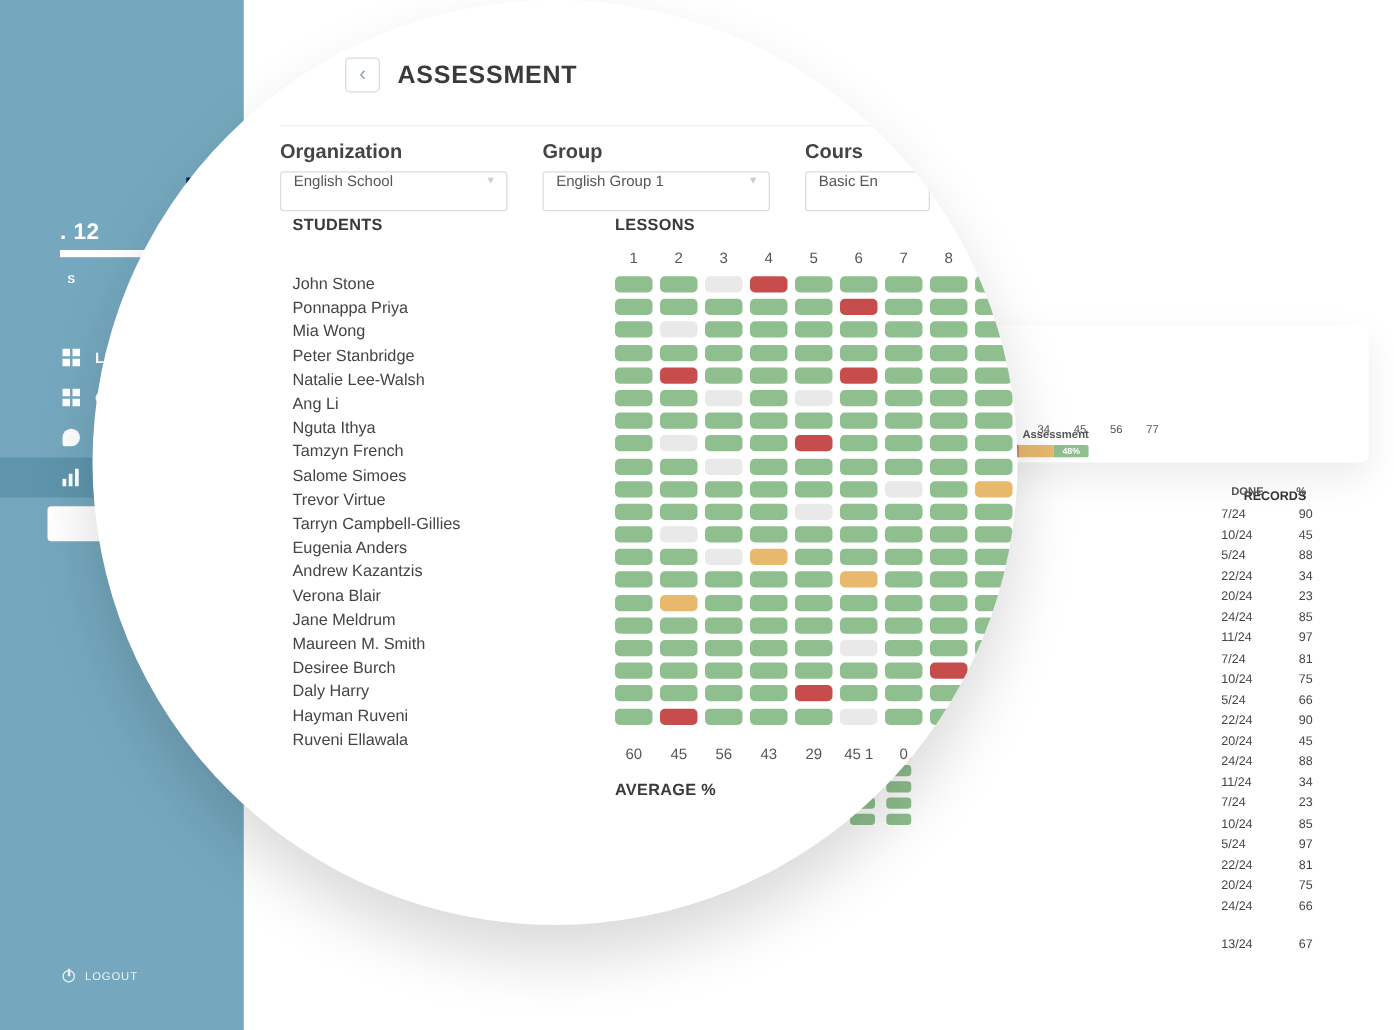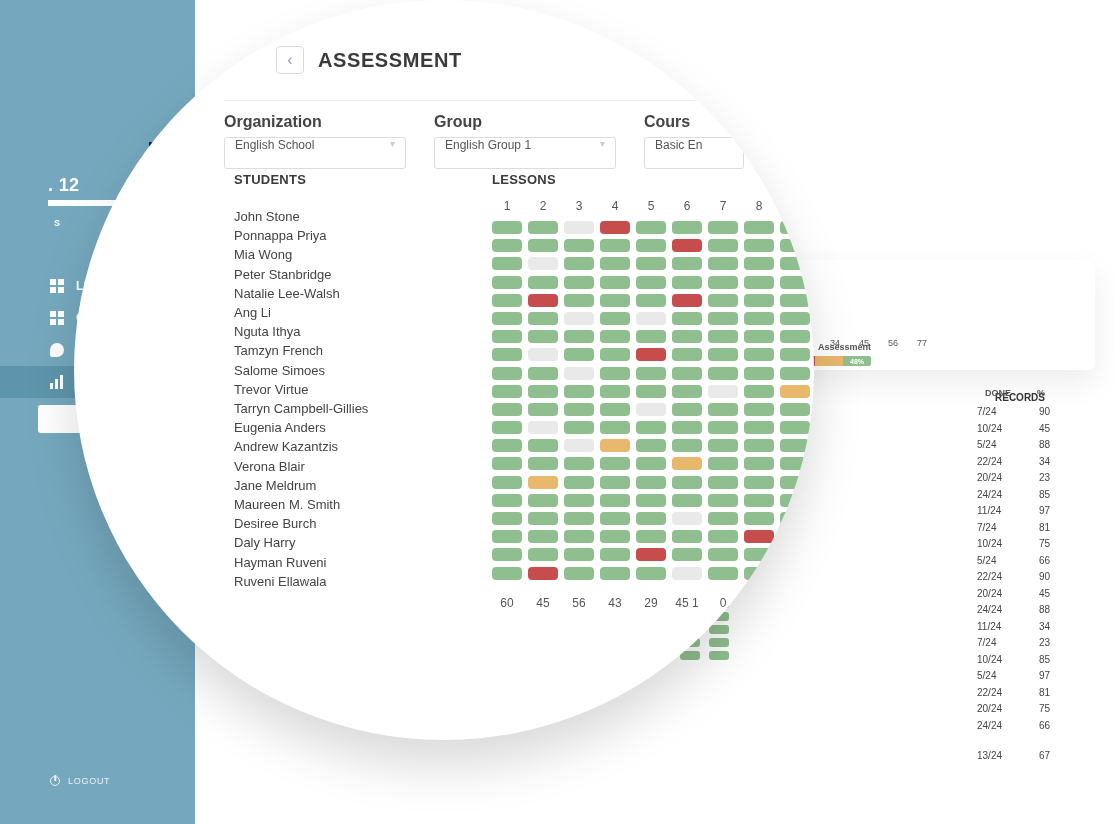--- a/index.html
+++ b/index.html
@@ -191,21 +191,21 @@
     font-size:12px; color:#555;
     display:flex; align-items:flex-start; justify-content:space-between;
     min-width:182px;
   }
   .zoom .fsel .chev { color:#ccc; font-size:10px; margin-left:10px; }
 
   .zoom .content {
     position:absolute; left:160px; top:172px; right:20px; bottom:30px;
   }
   .zoom .col-students { position:absolute; left:0; top:0; width:180px; }
-  .zoom .col-students h4 { font-size:13px; font-weight:800; color:#3a3a3a; margin:0 0 20px; letter-spacing:.02em;}
+  .zoom .col-students h4 { font-size:13px; font-weight:800; color:#3a3a3a; margin:0 0 30px; letter-spacing:.02em;}
   .zoom .col-students .sname { font-size:13px; color:#444; line-height:19.2px; }
 
   .zoom .col-lessons { position:absolute; left:258px; top:0; }
   .zoom .col-lessons h4 { font-size:13px; font-weight:800; color:#3a3a3a; margin:0 0 12px; letter-spacing:.02em;}
   .zoom .lnum-row { display:flex; gap:6px; margin-bottom:8px; }
   .zoom .lnum-row span { width:30px; text-align:center; font-size:12px; color:#555; }
   .zoom .zrow { display:flex; gap:6px; margin-bottom:5.2px; }
   .zoom .zcell { width:30px; height:13px; border-radius:4px; }
 
   .zoom .avg-nums { display:flex; gap:6px; margin-top:16px; }
@@ -868,15 +868,16 @@
           <span>60</span>
           <span>45</span>
           <span>56</span>
           <span>43</span>
           <span>29</span>
           <span>45 1</span>
           <span>0</span>
           <span>34</span>
           <span></span>
         </div>
+      <div class="avg-lbl">AVERAGE %</div>
     </div>
   </div>
 </div>
 
 </body></html>

